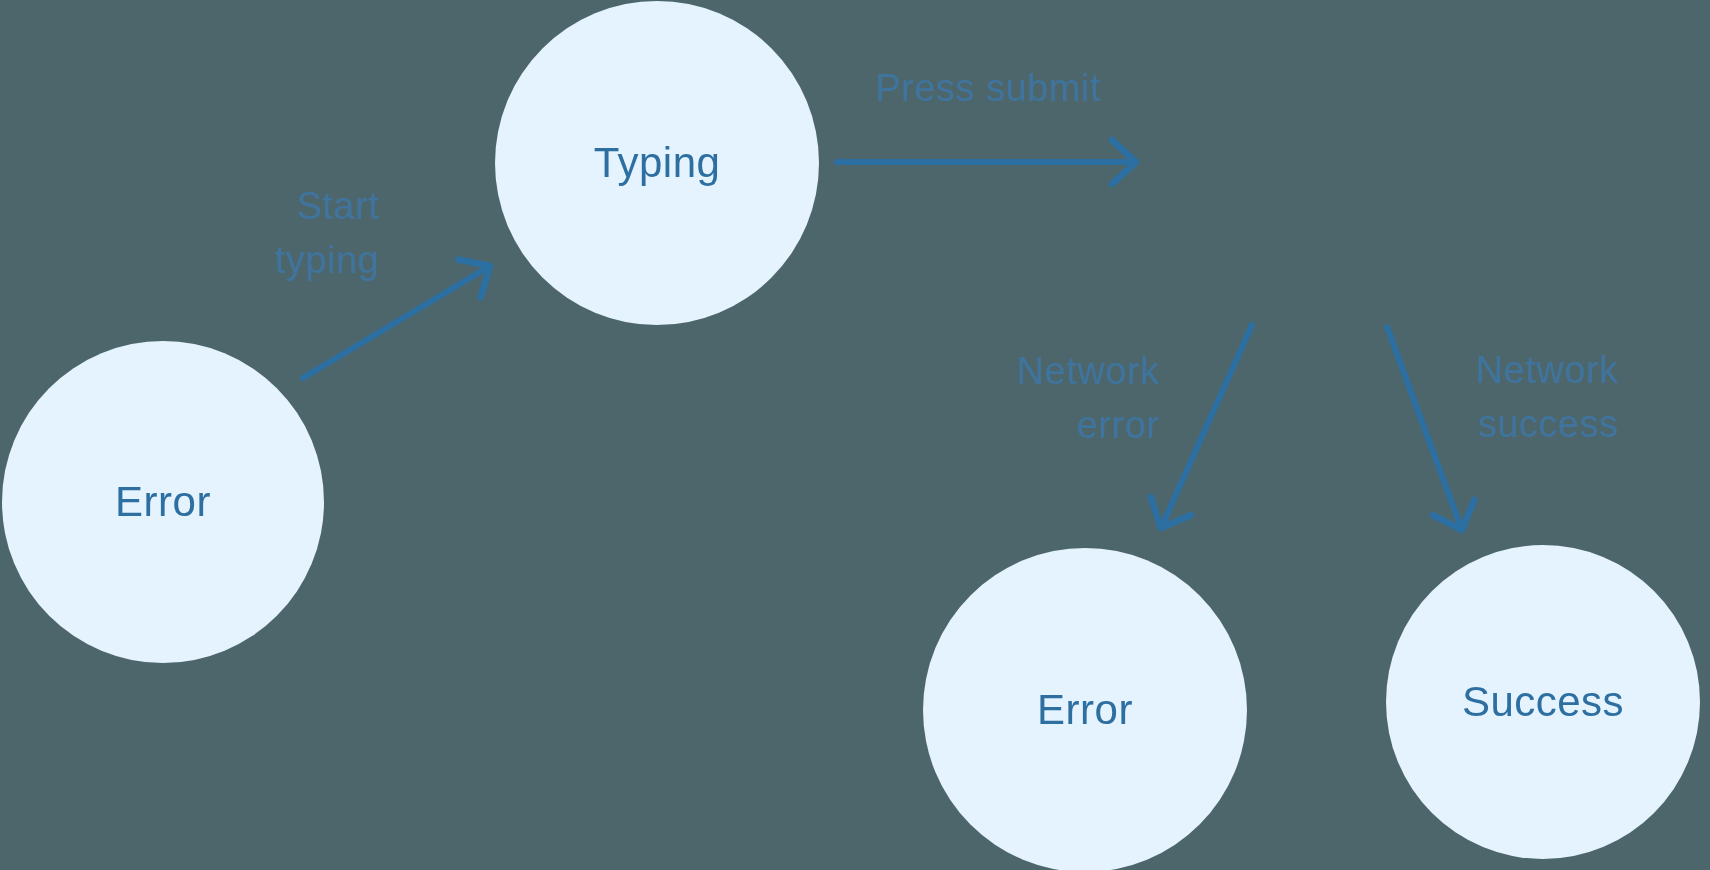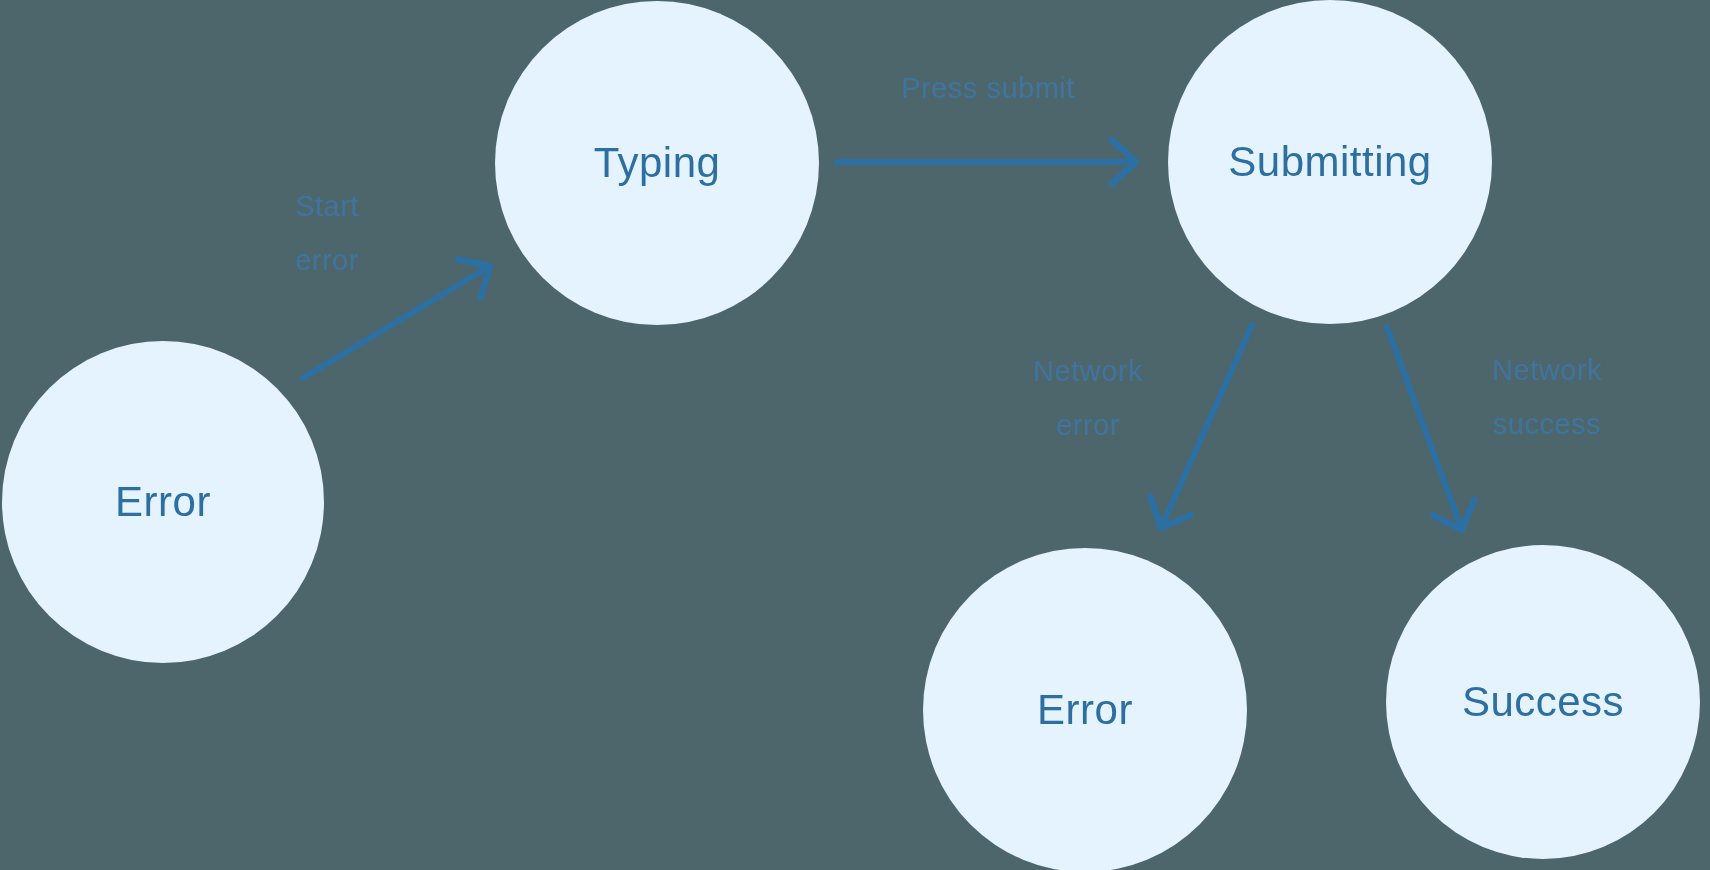--- a/index.html
+++ b/index.html
@@ -41,23 +41,23 @@
   .node-typing     { left: 495px; top:   1px; width: 324px; height: 324px; }
   .node-submitting { left:1168px; top:   0px; width: 324px; height: 324px; }
   .node-error      { left: 923px; top: 548px; width: 324px; height: 324px; }
   .node-success    { left:1386px; top: 545px; width: 314px; height: 314px; }
 
   .edge-label {
     position: absolute;
     transform: translate(-50%, -50%);
     color: #3e76a4;
     opacity: 0.92;
-    font-size: 29px;
+    font-size: 38px;
     line-height: 54px;
-    text-align: center;
+    text-align: right;
     white-space: pre-line;
     letter-spacing: 0.5px;
   }
   .edge-label-start-typing    { left: 327px;  top: 233px; }
   .edge-label-press-submit    { left: 988px;  top: 88px;  }
   .edge-label-network-error   { left: 1088px; top: 398px; }
   .edge-label-network-success { left: 1547px; top: 397px; }
 </style>
 </head>
 <body>
@@ -79,34 +79,31 @@
   </svg>
 
   <div class="node node-empty">
     <span class="node-label">Error</span>
   </div>
 
   <div class="node node-typing">
     <span class="node-label">Typing</span>
   </div>
 
-  <div class="node node-submitting">
-    <span class="node-label">Submitting</span>
-  </div>
 
   <div class="node node-error">
     <span class="node-label">Error</span>
   </div>
 
   <div class="node node-success">
     <span class="node-label">Success</span>
   </div>
 
   <div class="edge-label edge-label-start-typing">Start
-error</div>
+typing</div>
 
   <div class="edge-label edge-label-press-submit">Press submit</div>
 
   <div class="edge-label edge-label-network-error">Network
 error</div>
 
   <div class="edge-label edge-label-network-success">Network
 success</div>
 
 </div>

